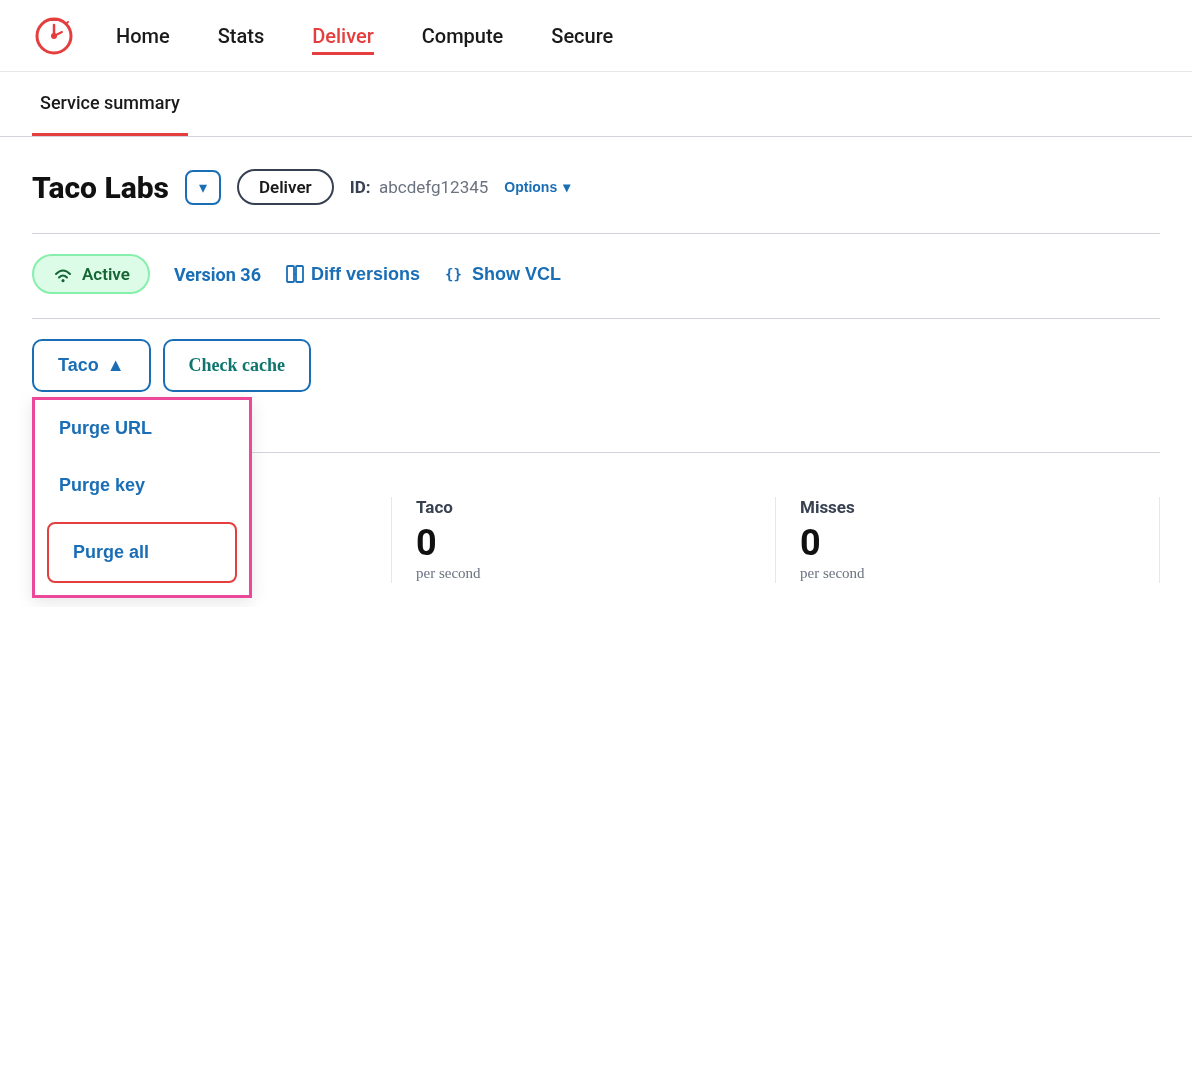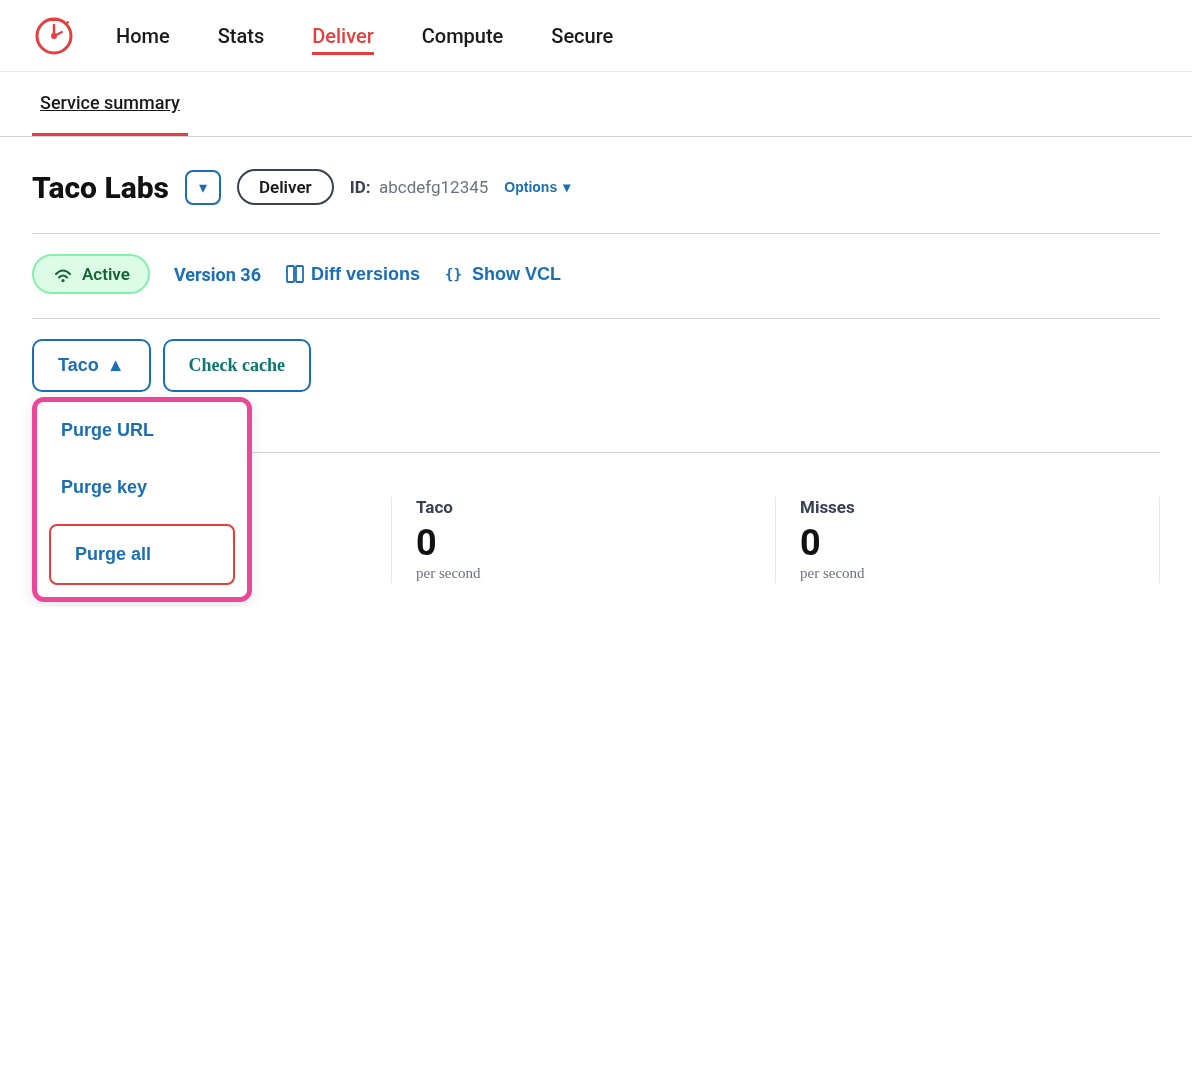--- a/index.html
+++ b/index.html
@@ -55,21 +55,20 @@
       font-weight: 500;
       color: #374151;
       cursor: pointer;
       border-bottom: 3px solid transparent;
       margin-right: 32px;
       text-decoration: none;
     }
     .tab.active {
       border-bottom: 3px solid #e53e3e;
       color: #1a1a1a;
-      text-decoration: underline;
     }
 
     
     .content {
       padding: 32px 32px 0 32px;
     }
 
     
     .service-header {
       display: flex;
@@ -198,22 +197,22 @@
       margin-left: 12px;
       font-family: Liberation Serif, serif;
     }
 
     
     .purge-dropdown {
       position: absolute;
       top: 58px;
       left: 0;
       background: #fff;
-      border: 5px solid #ec4899;
-      border-radius: 12px;
+      border: 3px solid #ec4899;
+      border-radius: 0;
       min-width: 220px;
       box-shadow: 0 4px 16px rgba(0,0,0,0.1);
       z-index: 100;
       overflow: hidden;
     }
     .purge-dropdown-item {
       padding: 18px 24px;
       font-size: 18px;
       font-weight: 600;
       color: #1a6eb5;

